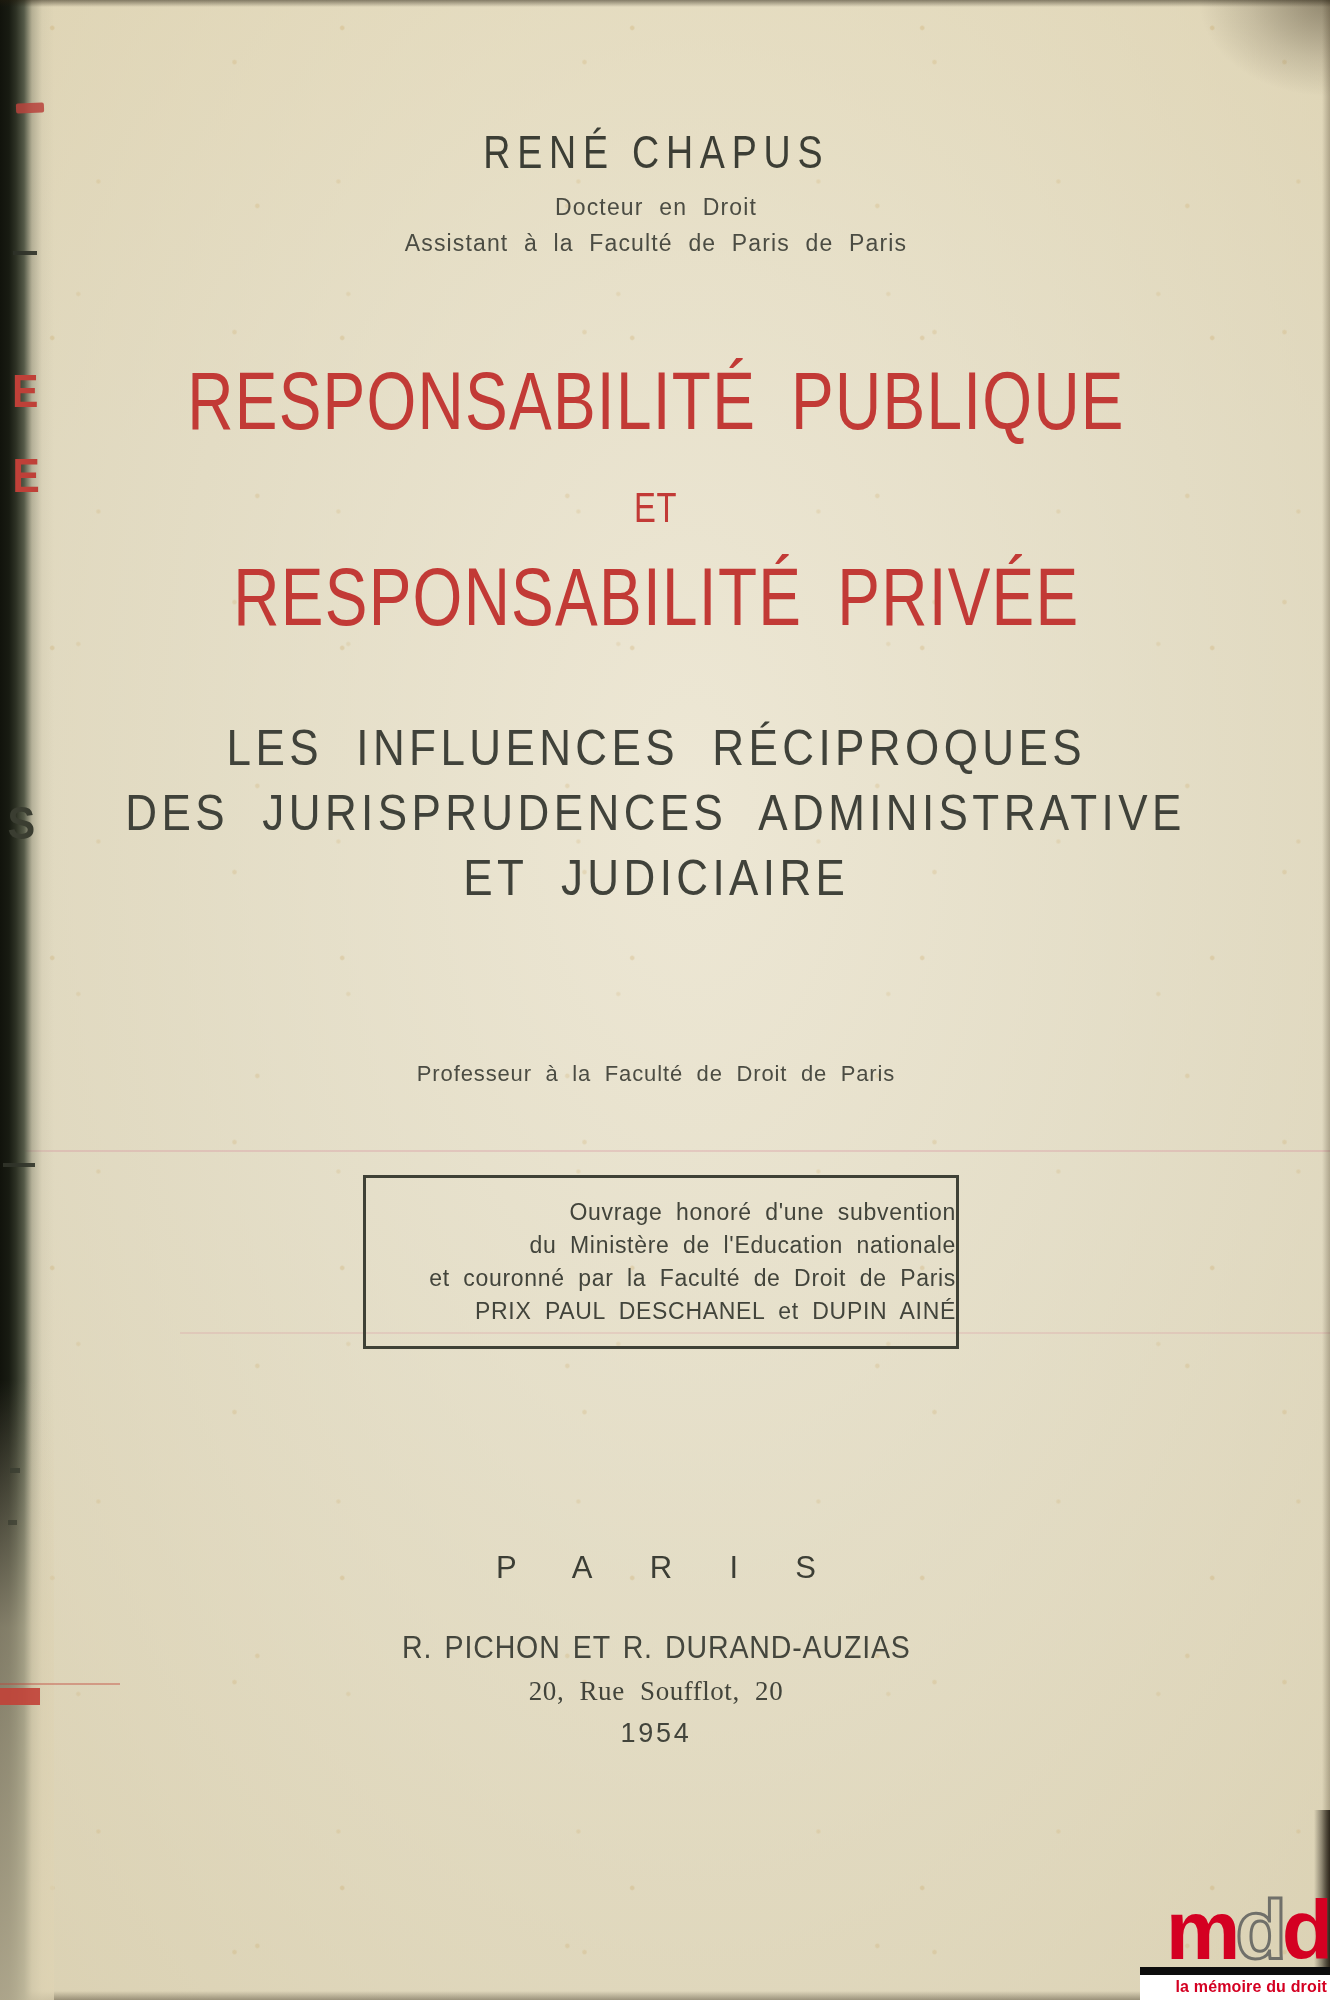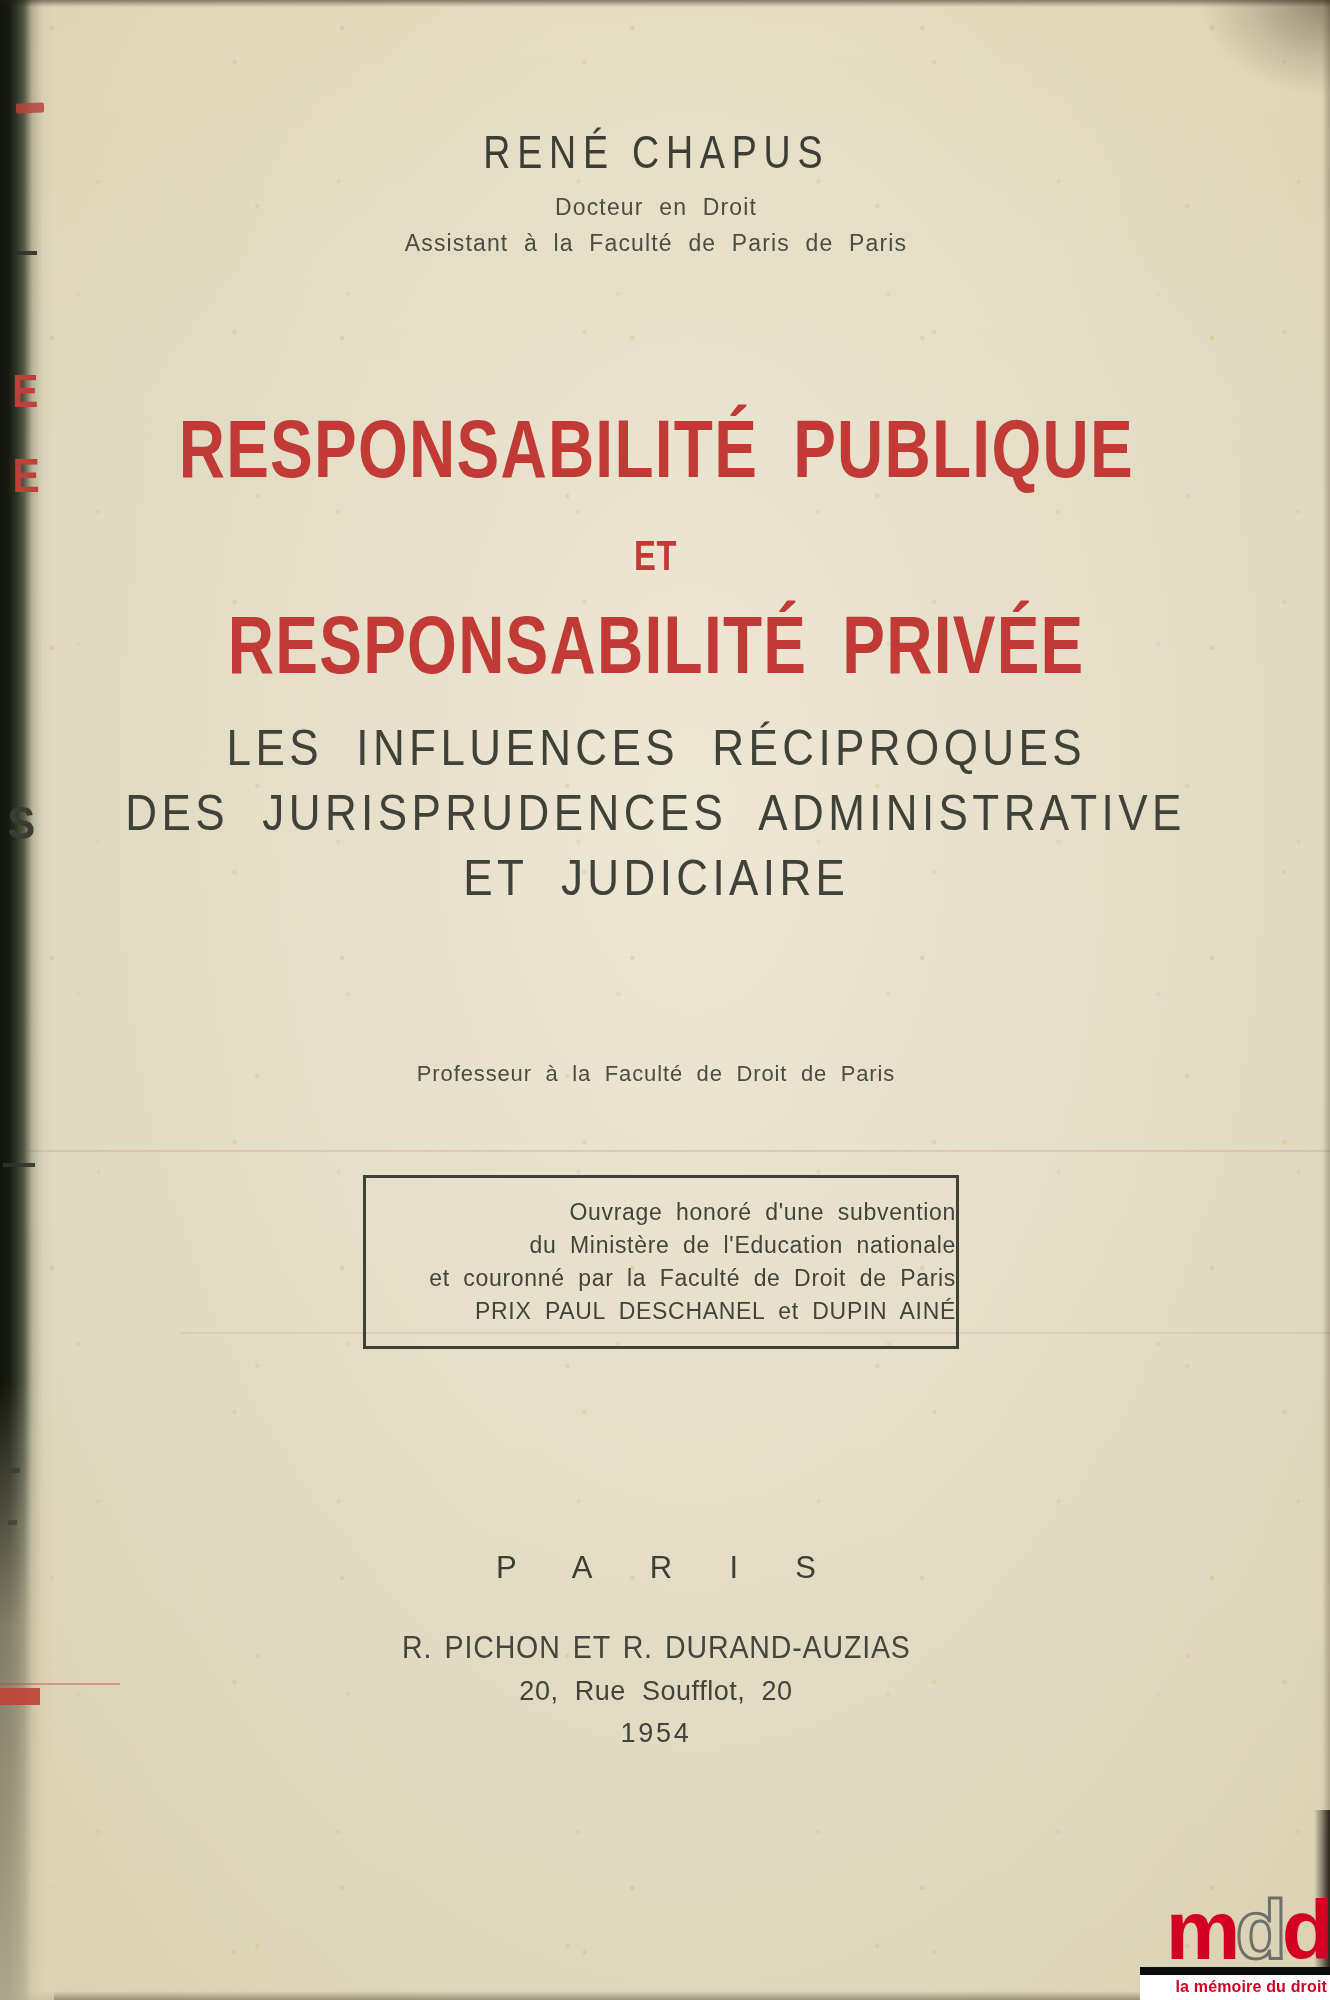--- a/index.html
+++ b/index.html
@@ -66,21 +66,21 @@
   .crease-2 { position: absolute; left: 180px; right: 0; top: 1332px; height: 2px; background: rgba(213,130,150,0.20); z-index: 1; }
 
   
   .tb { position: absolute; left: 0; right: 18px; text-align: center; white-space: nowrap; z-index: 6; line-height: 1; }
   .squeeze { display: inline-block; transform: scaleX(0.80); transform-origin: center; white-space: nowrap; }
 
   .author { top: 128px; font-size: 47px; letter-spacing: 0.18em; color: #3c3e35; }
   .author-sub1 { top: 196px; font-size: 23px; letter-spacing: 0.05em; word-spacing: 0.35em; color: #4b4c43; }
   .author-sub2 { top: 232px; font-size: 23px; letter-spacing: 0.05em; word-spacing: 0.35em; color: #4b4c43; }
 
-  .main-title { font-weight: bold; color: #c23a36; margin-top: 48px; }
+  .main-title { font-weight: normal; color: #c23a36; }
   .title-1 { top: 360px; font-size: 82px; }
   .title-et { top: 487px; font-size: 42px; }
   .title-2 { top: 556px; font-size: 82px; }
   .main-title .squeeze { transform: scaleX(0.78); letter-spacing: 0.02em; word-spacing: 0.25em; }
 
   .subtitle { font-size: 50px; color: #40423a; letter-spacing: 0.10em; word-spacing: 0.38em; }
   .sub-1 { top: 723px; }
   .sub-2 { top: 788px; }
   .sub-3 { top: 853px; }
   .subtitle .squeeze { transform: scaleX(0.88); }
@@ -94,21 +94,21 @@
     display: flex; flex-direction: column; justify-content: center; gap: 10px;
     text-align: right; color: #42443b;
   }
   .award-box .bl { font-size: 23px; line-height: 1; letter-spacing: 0.03em; word-spacing: 0.28em; white-space: nowrap; }
 
   .imprint-city { top: 1552px; font-size: 31px; color: #3c3e35; letter-spacing: 1.85em; padding-left: 1.85em; }
   .imprint-pub { top: 1597px; font-size: 26px; font-weight: bold; color: #c5413b; letter-spacing: 0.10em; word-spacing: 0.30em; }
   .imprint-pub .squeeze { transform: scaleX(0.88); }
   .imprint-names { top: 1632px; font-size: 31px; color: #44463d; letter-spacing: 0.03em; word-spacing: 0.12em; }
   .imprint-names .squeeze { transform: scaleX(0.92); }
-  .imprint-addr { top: 1678px; font-size: 27px; color: #42443b; letter-spacing: 0.02em; word-spacing: 0.30em; }
+  .imprint-addr { top: 1678px; font-size: 27px; color: #42443b; letter-spacing: 0.02em; word-spacing: 0.30em; font-family: Liberation Serif, serif; }
   .imprint-year { top: 1720px; font-size: 27px; color: #42443b; letter-spacing: 0.10em; }
 
   
   .mdd { position: absolute; right: 0; bottom: 0; width: 190px; z-index: 10; text-align: right; }
   .mdd-letters { font-weight: bold; font-size: 84px; line-height: 0.82; letter-spacing: -5px; padding-right: 2px; }
   .mdd-m  { color: #d40022; }
   .mdd-d1 { color: transparent; -webkit-text-stroke: 3px #70706a; }
   .mdd-d2 { color: #d40022; }
   .mdd-bar { height: 8px; background: #0d0d0d; margin-top: 2px; }
   .mdd-tagline { background: #ffffff; color: #d40022; font-weight: bold; font-size: 16px; line-height: 1; padding: 4px 3px 5px 4px; letter-spacing: 0.01em; white-space: nowrap; }

